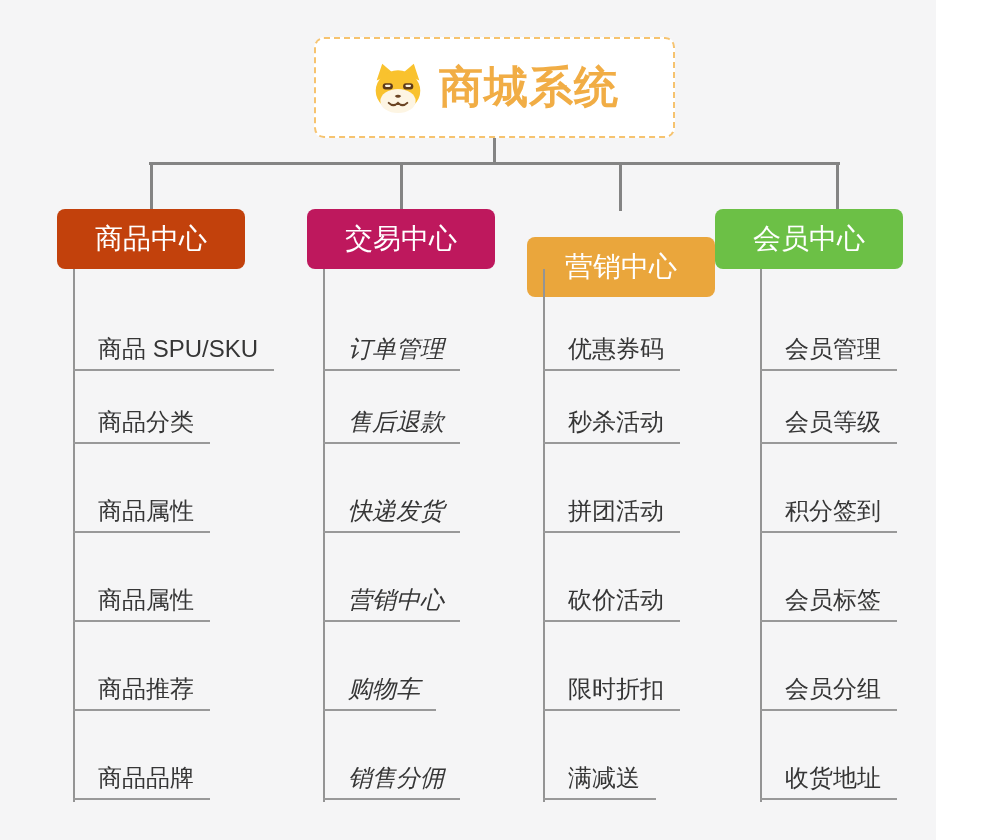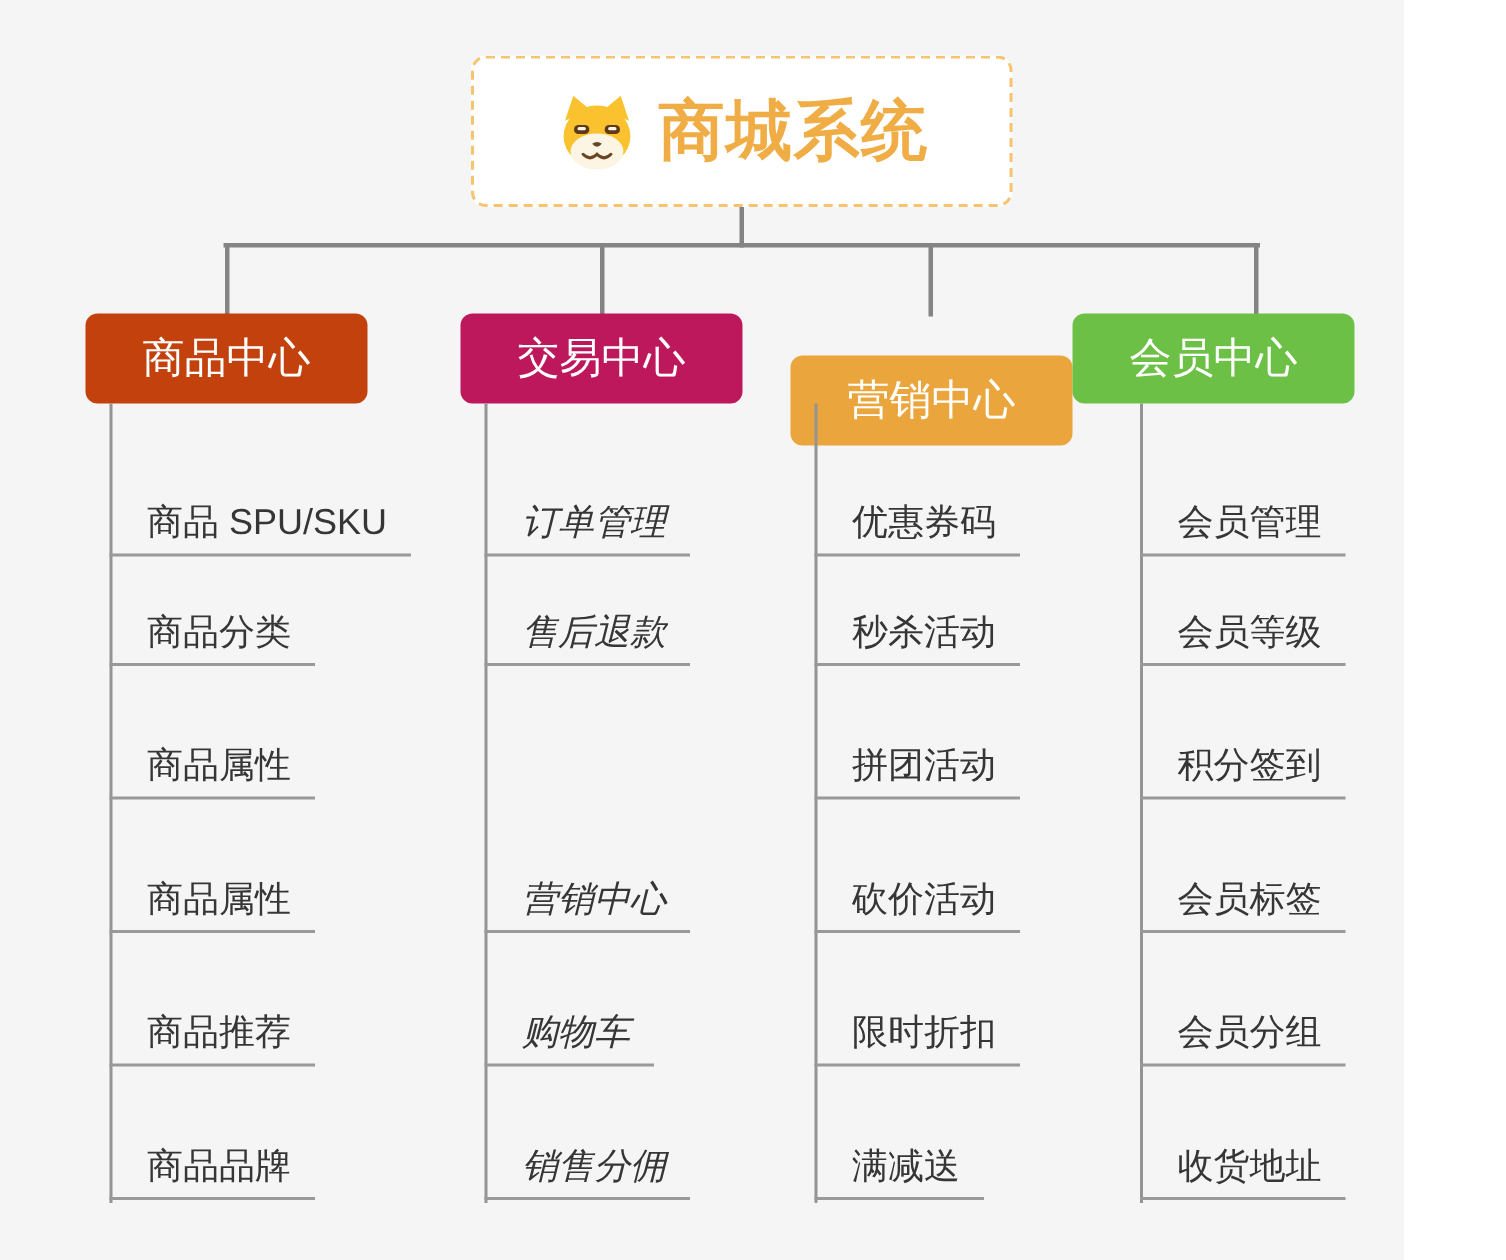--- a/index.html
+++ b/index.html
@@ -88,20 +88,21 @@
     <div class="child r2">商品属性</div>
     <div class="child r3">商品属性</div>
     <div class="child r4">商品推荐</div>
     <div class="child r5">商品品牌</div>
   </div>
 
   <div class="column col-2">
     <div class="trunk"></div>
     <div class="child r0">订单管理</div>
     <div class="child r1">售后退款</div>
+    <div class="child r2">快递发货</div>
     <div class="child r3">营销中心</div>
     <div class="child r4">购物车</div>
     <div class="child r5">销售分佣</div>
   </div>
 
   <div class="column col-3">
     <div class="trunk"></div>
     <div class="child r0">优惠券码</div>
     <div class="child r1">秒杀活动</div>
     <div class="child r2">拼团活动</div>

